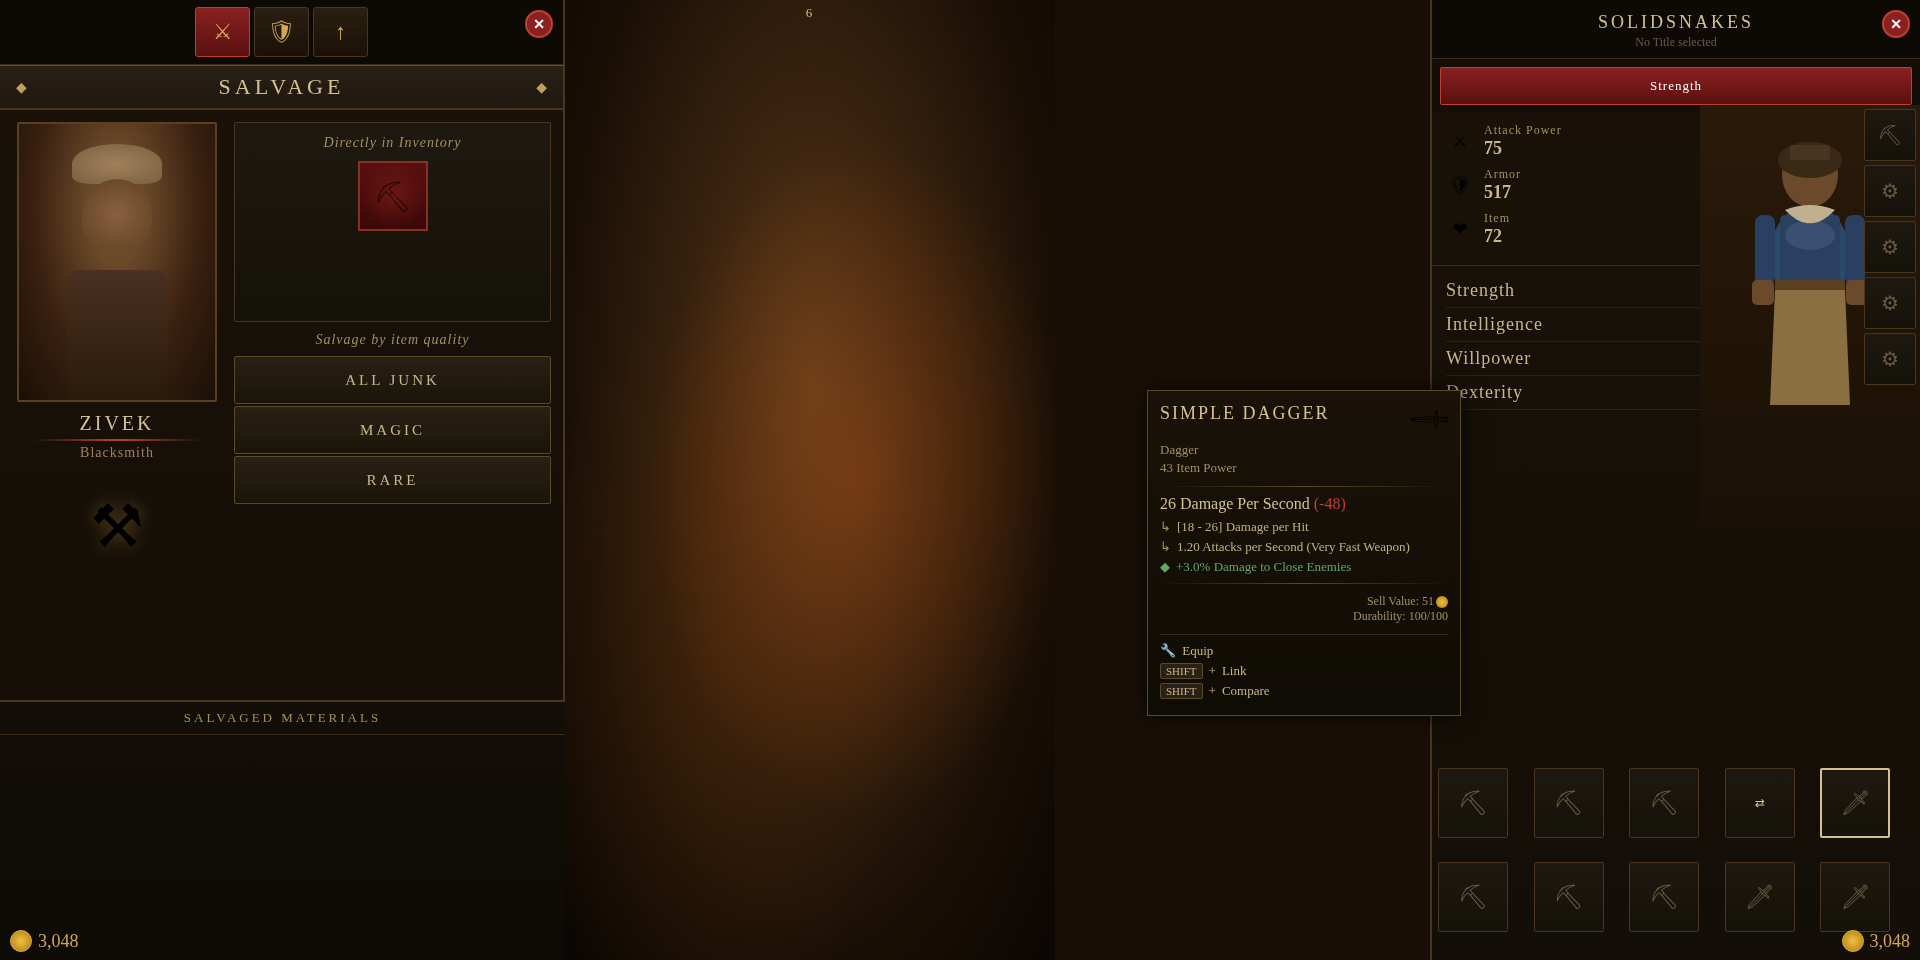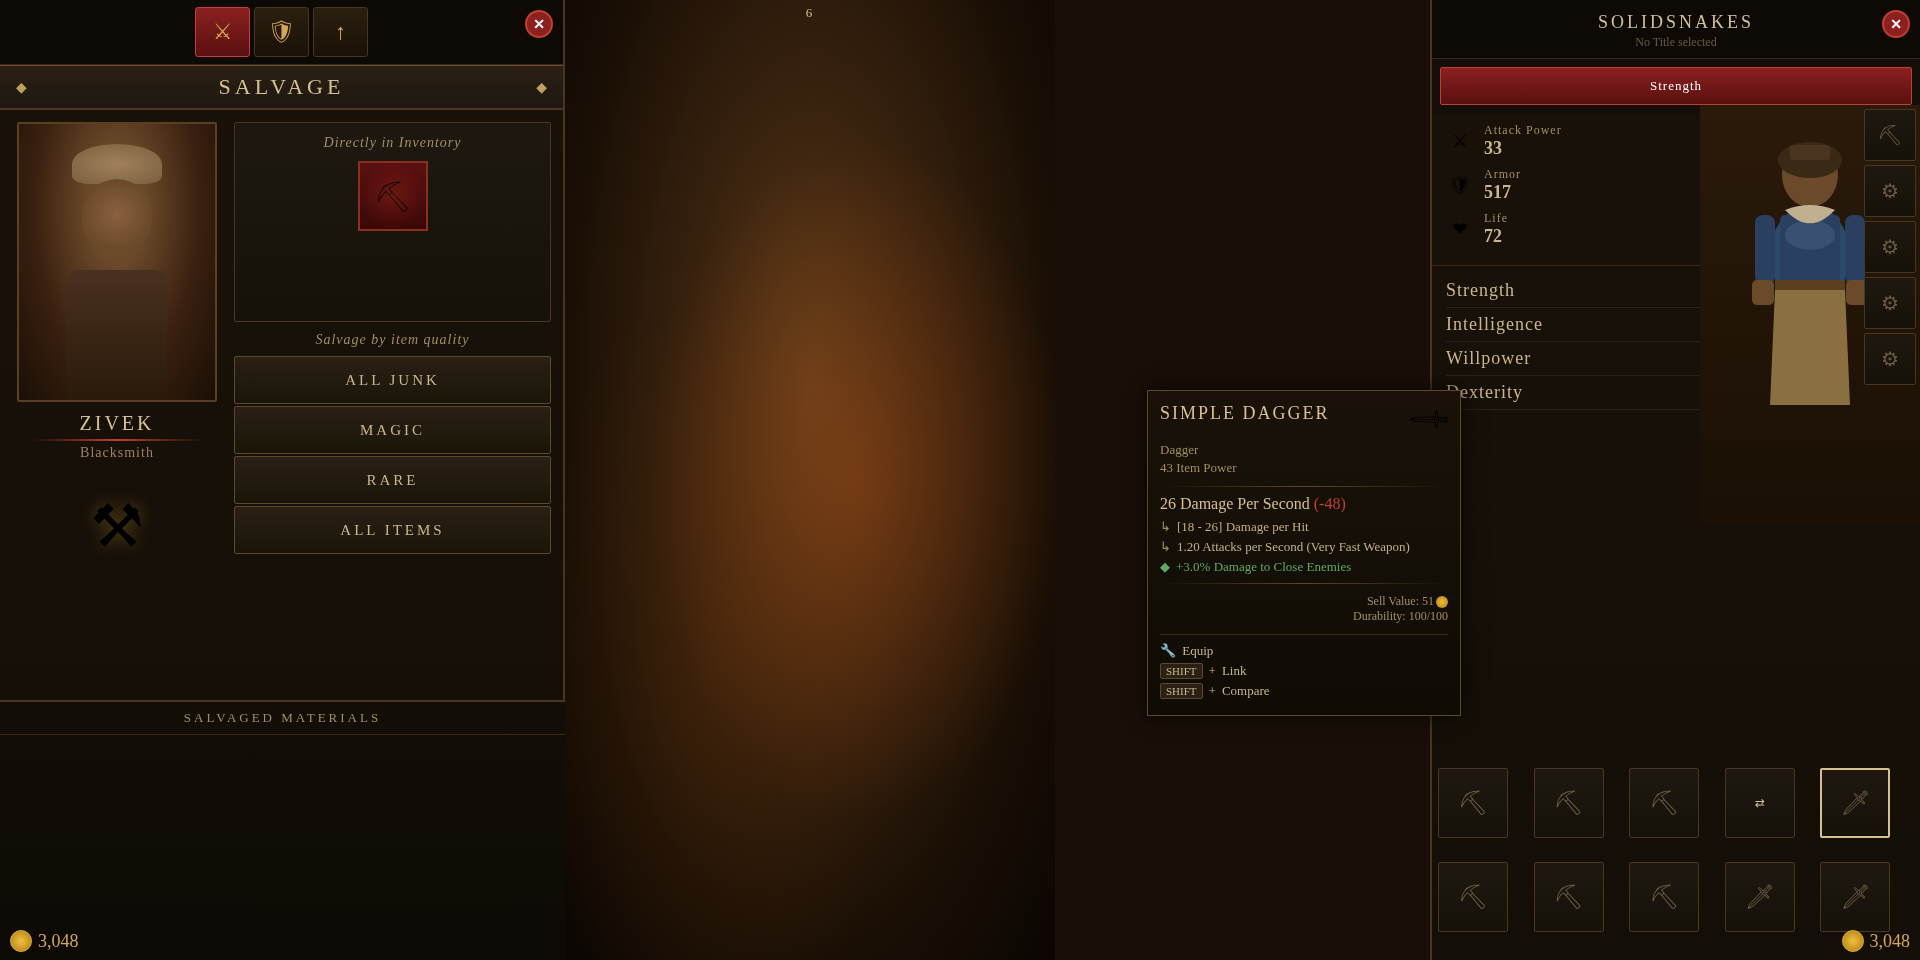--- a/index.html
+++ b/index.html
@@ -711,21 +711,20 @@
         <div class="item-slot">
           <span>⛏</span>
         </div>
       </div>
 
       <div class="quality-section">
         <div class="quality-label">Salvage by item quality</div>
         <button class="quality-btn">ALL JUNK</button>
         <button class="quality-btn">MAGIC</button>
         <button class="quality-btn">RARE</button>
-        <button class="quality-btn">ALL ITEMS</button>
       </div>
 
     </div>
   </div>
 
   <div class="salvaged-materials">
     <div class="salvaged-title">SALVAGED MATERIALS</div>
   </div>
 
   <div class="gold-display">
@@ -753,34 +752,34 @@
 
   <div class="profile-tabs">
     <button class="profile-tab active">Strength</button>
   </div>
 
   <div class="stats-area">
     <div class="stat-row">
       <div class="stat-icon">⚔</div>
       <div class="stat-info">
         <div class="stat-label">Attack Power</div>
-        <div class="stat-value">33</div>
+        <div class="stat-value">75</div>
       </div>
     </div>
     <div class="stat-row">
       <div class="stat-icon">🛡</div>
       <div class="stat-info">
         <div class="stat-label">Armor</div>
         <div class="stat-value">517</div>
       </div>
     </div>
     <div class="stat-row">
       <div class="stat-icon">❤</div>
       <div class="stat-info">
-        <div class="stat-label">Life</div>
+        <div class="stat-label">Item</div>
         <div class="stat-value">72</div>
       </div>
     </div>
   </div>
 
   <div class="attr-area">
     <div class="attr-row">
       <span class="attr-name">Strength</span>
       <span class="attr-value">12</span>
     </div>

